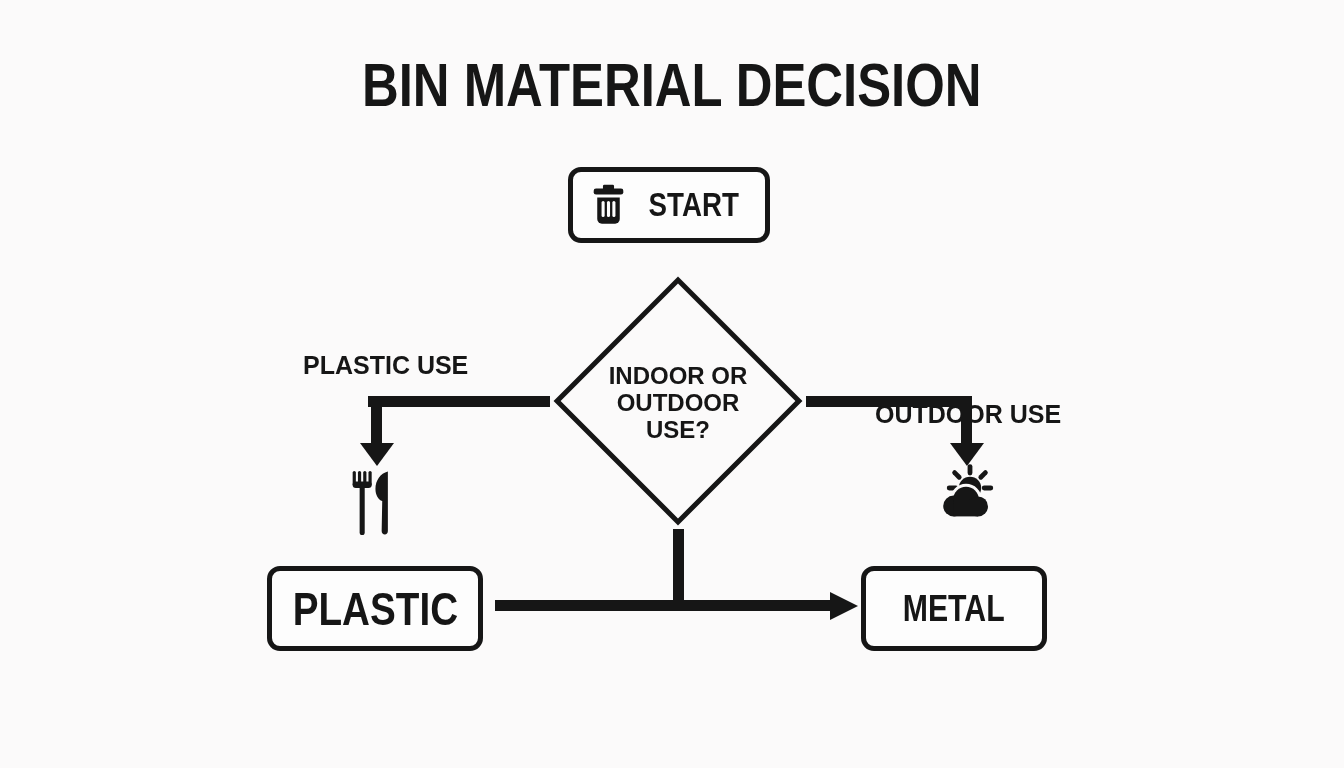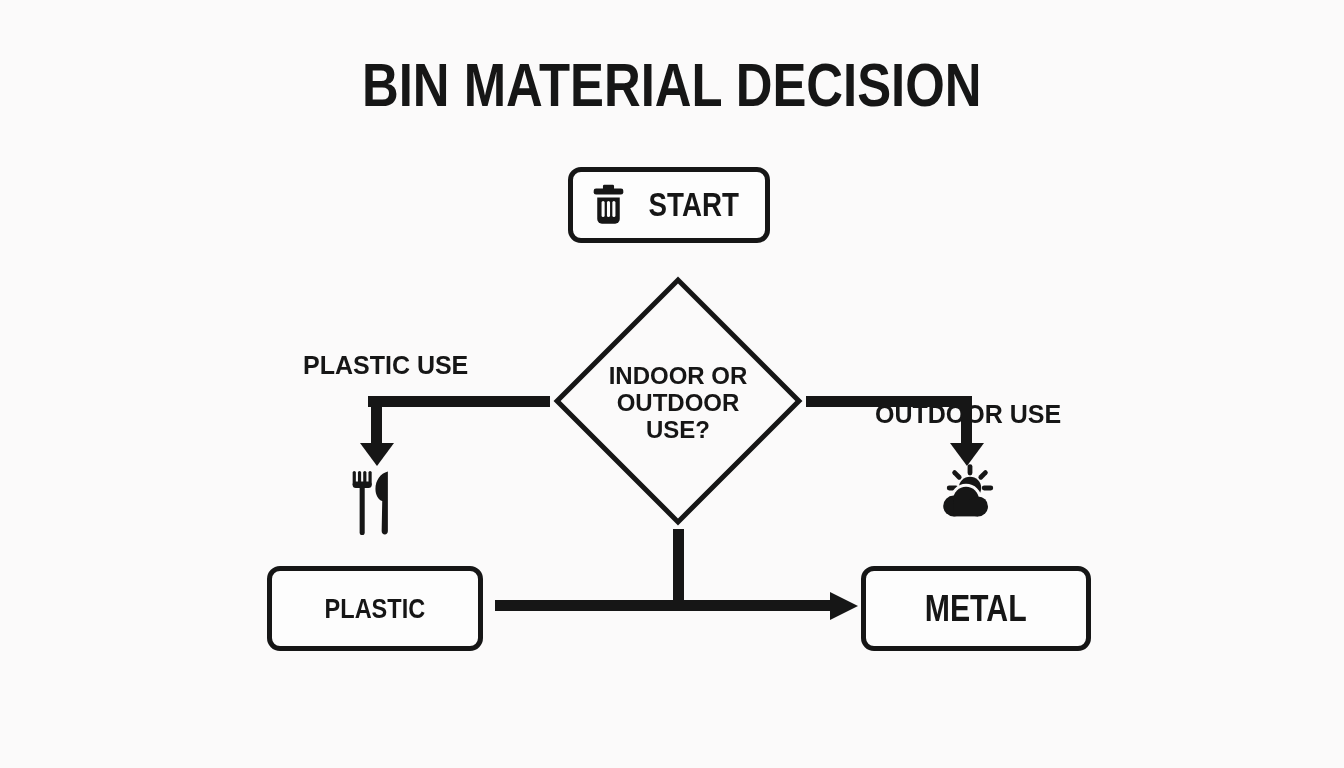--- a/index.html
+++ b/index.html
@@ -16,22 +16,22 @@
   .squish { display:inline-block; transform:scaleX(0.82); transform-origin:center; }
   .squish-sm { display:inline-block; transform:scaleX(0.84); transform-origin:center; }
 
   .node {
     position:absolute; box-sizing:border-box;
     border:5px solid #161616; border-radius:13px; background:#fdfdfd;
     display:flex; align-items:center; justify-content:center;
     font-weight:bold; white-space:nowrap;
   }
   .node-start { left:568px; top:167px; width:202px; height:76px; gap:13px; font-size:33px; }
-  .node-plastic { left:267px; top:566px; width:216px; height:85px; font-size:28px; }
-  .node-metal  { left:861px; top:566px; width:230px; height:85px; font-size:36px; }
+  .node-plastic { left:267px; top:566px; width:216px; height:85px; font-size:46px; }
+  .node-metal  { left:861px; top:566px; width:186px; height:85px; font-size:36px; }
 
   .diamond {
     position:absolute; left:590px; top:313px; width:176px; height:176px;
     box-sizing:border-box; border:5px solid #161616; background:#fbfafa;
     transform:rotate(45deg);
   }
   .diamond-label {
     position:absolute; left:598px; top:362px; width:160px;
     text-align:center; font-weight:bold; font-size:24px; line-height:27px;
     white-space:pre-line;

